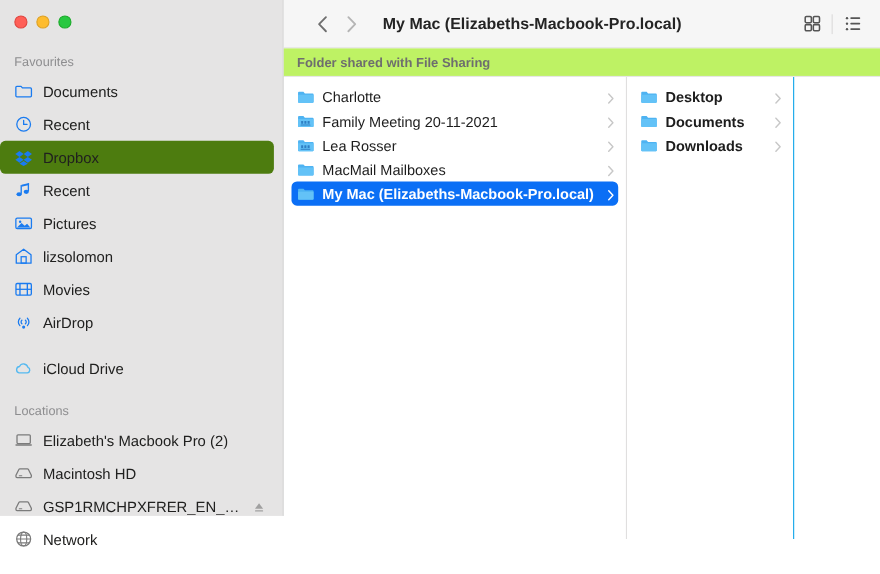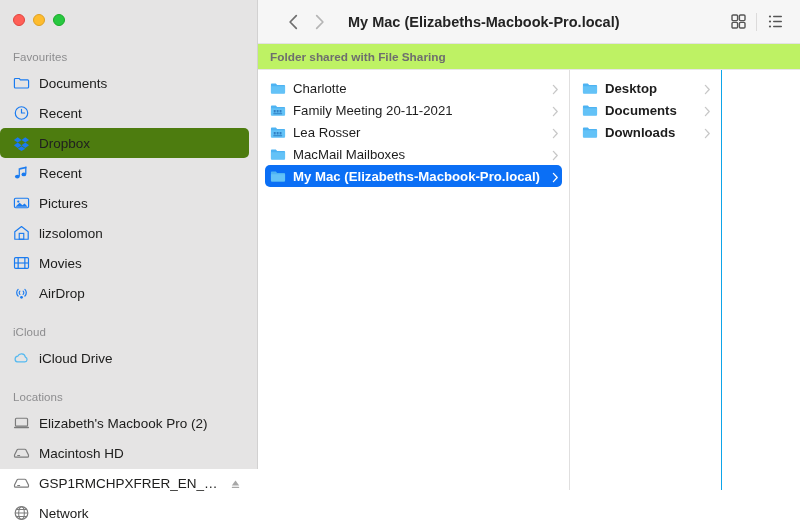--- a/index.html
+++ b/index.html
@@ -179,21 +179,20 @@
                 <path d="M12.6 5.1a5 5 0 0 1 0 7.1"></path>
                 <path d="M7.3 10.4a2.3 2.3 0 0 1 0-3.4"></path>
                 <path d="M10.7 7a2.3 2.3 0 0 1 0 3.4"></path>
               </g>
               <circle cx="9" cy="13.6" r="1.5" fill="#1a7bf0"></circle>
             </svg>
           </span>
           <span class="side-label">AirDrop</span>
         </div>
         <div class="gap"></div>
-        <div class="section-header">iCloud</div>
         <div class="side-row">
           <span class="side-ico">
             <svg width="18" height="18" viewBox="0 0 18 18">
               <path d="M4.6 13.2a3.1 3.1 0 0 1 .4-6.1 4.3 4.3 0 0 1 8.1.9 2.7 2.7 0 0 1-.5 5.2z" fill="none" stroke="#55b9f0" stroke-width="1.3" stroke-linejoin="round"></path>
             </svg>
           </span>
           <span class="side-label">iCloud Drive</span>
         </div>
         <div class="gap"></div>
         <div class="section-header">Locations</div>

